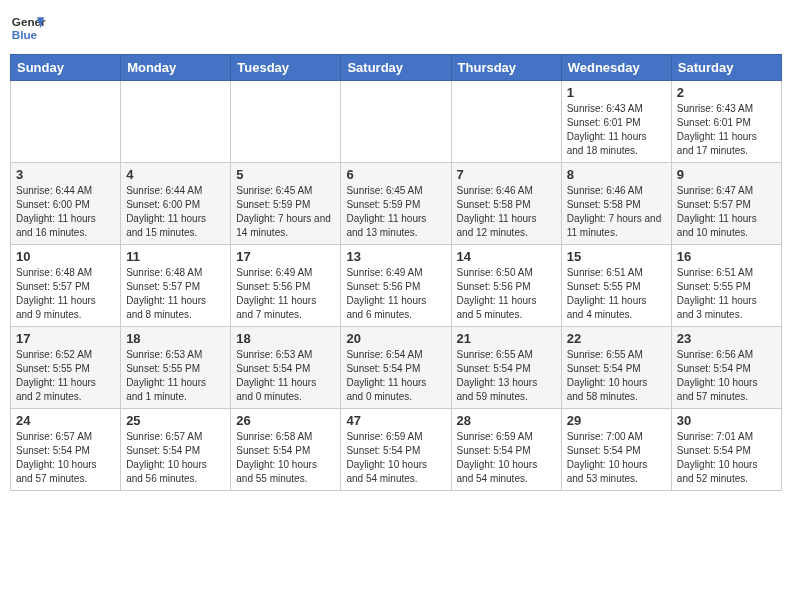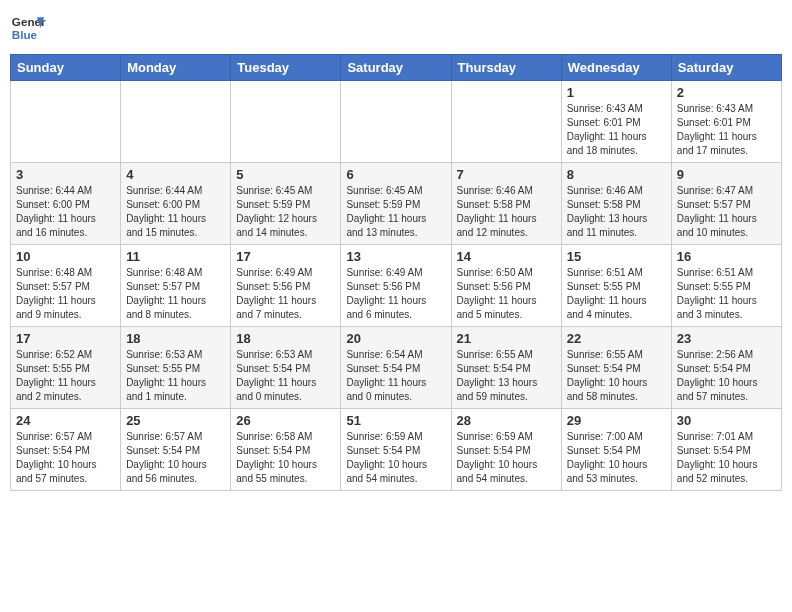--- a/index.html
+++ b/index.html
@@ -146,21 +146,21 @@
             <div>Sunrise: 6:44 AM</div>
             <div>Sunset: 6:00 PM</div>
             <div>Daylight: 11 hours and 15 minutes.</div>
           </div>
         </td>
         <td>
           <span class="day-num">5</span>
           <div class="cell-content">
             <div>Sunrise: 6:45 AM</div>
             <div>Sunset: 5:59 PM</div>
-            <div>Daylight: 12 hours and 14 minutes.</div>
+            <div>Daylight: 7 hours and 14 minutes.</div>
           </div>
         </td>
         <td>
           <span class="day-num">6</span>
           <div class="cell-content">
             <div>Sunrise: 6:45 AM</div>
             <div>Sunset: 5:59 PM</div>
             <div>Daylight: 11 hours and 13 minutes.</div>
           </div>
         </td>
@@ -170,21 +170,21 @@
             <div>Sunrise: 6:46 AM</div>
             <div>Sunset: 5:58 PM</div>
             <div>Daylight: 11 hours and 12 minutes.</div>
           </div>
         </td>
         <td>
           <span class="day-num">8</span>
           <div class="cell-content">
             <div>Sunrise: 6:46 AM</div>
             <div>Sunset: 5:58 PM</div>
-            <div>Daylight: 13 hours and 11 minutes.</div>
+            <div>Daylight: 7 hours and 11 minutes.</div>
           </div>
         </td>
         <td>
           <span class="day-num">9</span>
           <div class="cell-content">
             <div>Sunrise: 6:47 AM</div>
             <div>Sunset: 5:57 PM</div>
             <div>Daylight: 11 hours and 10 minutes.</div>
           </div>
         </td>
@@ -292,21 +292,21 @@
           <span class="day-num">22</span>
           <div class="cell-content">
             <div>Sunrise: 6:55 AM</div>
             <div>Sunset: 5:54 PM</div>
             <div>Daylight: 10 hours and 58 minutes.</div>
           </div>
         </td>
         <td>
           <span class="day-num">23</span>
           <div class="cell-content">
-            <div>Sunrise: 2:56 AM</div>
+            <div>Sunrise: 6:56 AM</div>
             <div>Sunset: 5:54 PM</div>
             <div>Daylight: 10 hours and 57 minutes.</div>
           </div>
         </td>
       </tr>
       <tr>
         <td>
           <span class="day-num">24</span>
           <div class="cell-content">
             <div>Sunrise: 6:57 AM</div>
@@ -324,21 +324,21 @@
         </td>
         <td>
           <span class="day-num">26</span>
           <div class="cell-content">
             <div>Sunrise: 6:58 AM</div>
             <div>Sunset: 5:54 PM</div>
             <div>Daylight: 10 hours and 55 minutes.</div>
           </div>
         </td>
         <td>
-          <span class="day-num">51</span>
+          <span class="day-num">47</span>
           <div class="cell-content">
             <div>Sunrise: 6:59 AM</div>
             <div>Sunset: 5:54 PM</div>
             <div>Daylight: 10 hours and 54 minutes.</div>
           </div>
         </td>
         <td>
           <span class="day-num">28</span>
           <div class="cell-content">
             <div>Sunrise: 6:59 AM</div>

